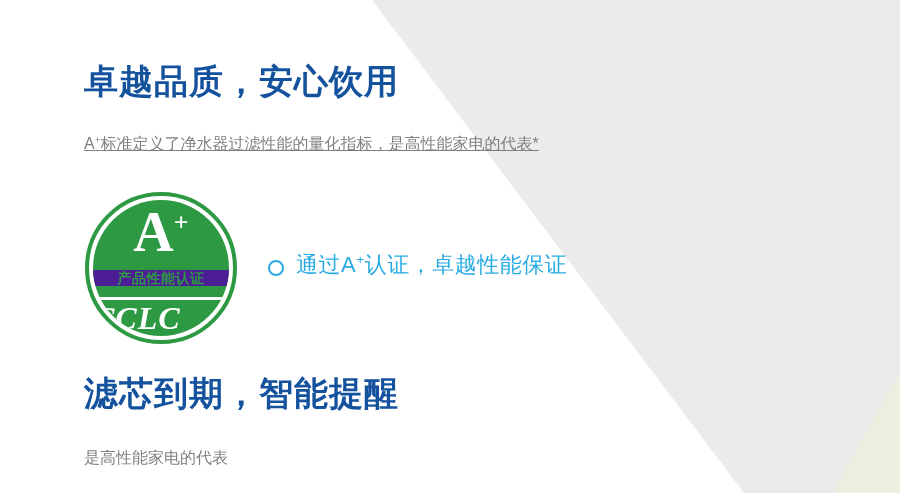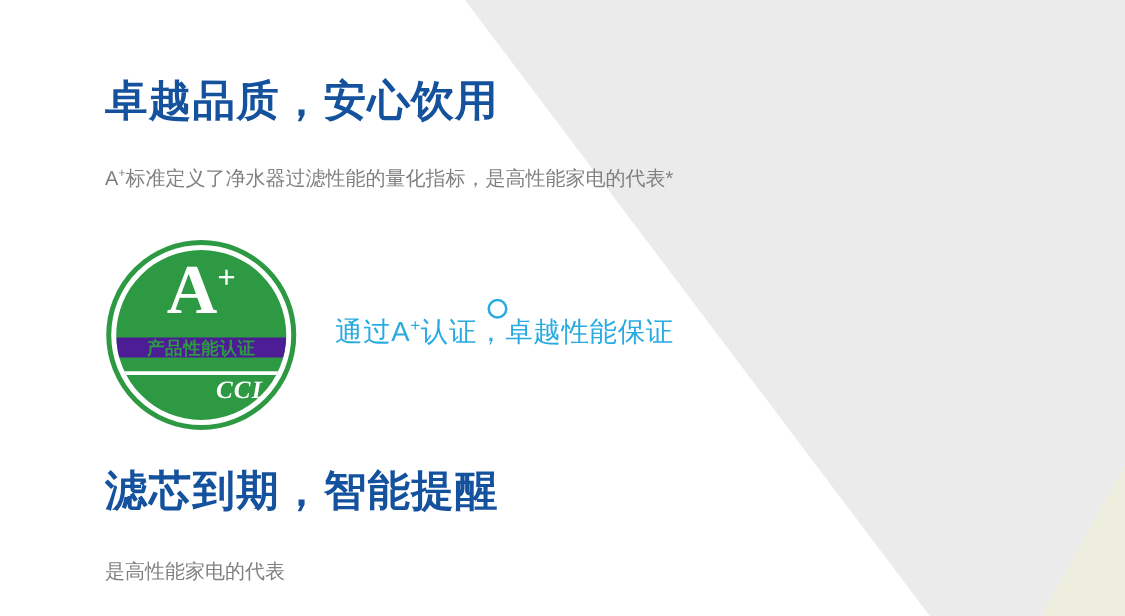--- a/index.html
+++ b/index.html
@@ -74,21 +74,21 @@
 
   .section-sub {
     position: absolute;
     left: 84px;
     color: #808080;
     font-size: 16px;
     font-weight: normal;
     white-space: nowrap;
     line-height: 1;
   }
-  .section-sub.s1 { top: 136px; }
+  .section-sub.s1 { top: 136px; text-decoration: underline; }
   .section-sub.s2 { top: 450px; }
 
   .sup {
     font-size: 0.62em;
     vertical-align: super;
     line-height: 0;
   }
 
   
   .badge {
@@ -156,39 +156,38 @@
     right: 0;
     top: 97px;
     height: 3px;
     background: #ffffff;
   }
   .badge-cclc {
     position: absolute;
     left: 0;
     right: 0;
     top: 102px;
-    text-align: right;
+    text-align: left;
     color: #ffffff;
     font-family: "Liberation Serif", "DejaVu Serif", serif;
     font-style: italic;
     font-weight: bold;
-    font-size: 20px;
+    font-size: 32px;
     line-height: 1;
     letter-spacing: 1px;
   }
 
   
   .bullet-row {
     position: absolute;
     left: 268px;
-    top: 239px;
+    top: 254px;
     display: flex;
-    align-items: center;
+    align-items: flex-end;
     white-space: nowrap;
-    flex-direction: column;
   }
   .bullet-circle {
     width: 16px;
     height: 16px;
     border: 2px solid #29abe2;
     border-radius: 50%;
     box-sizing: border-box;
     flex: 0 0 auto;
     margin-right: 12px;
   }

